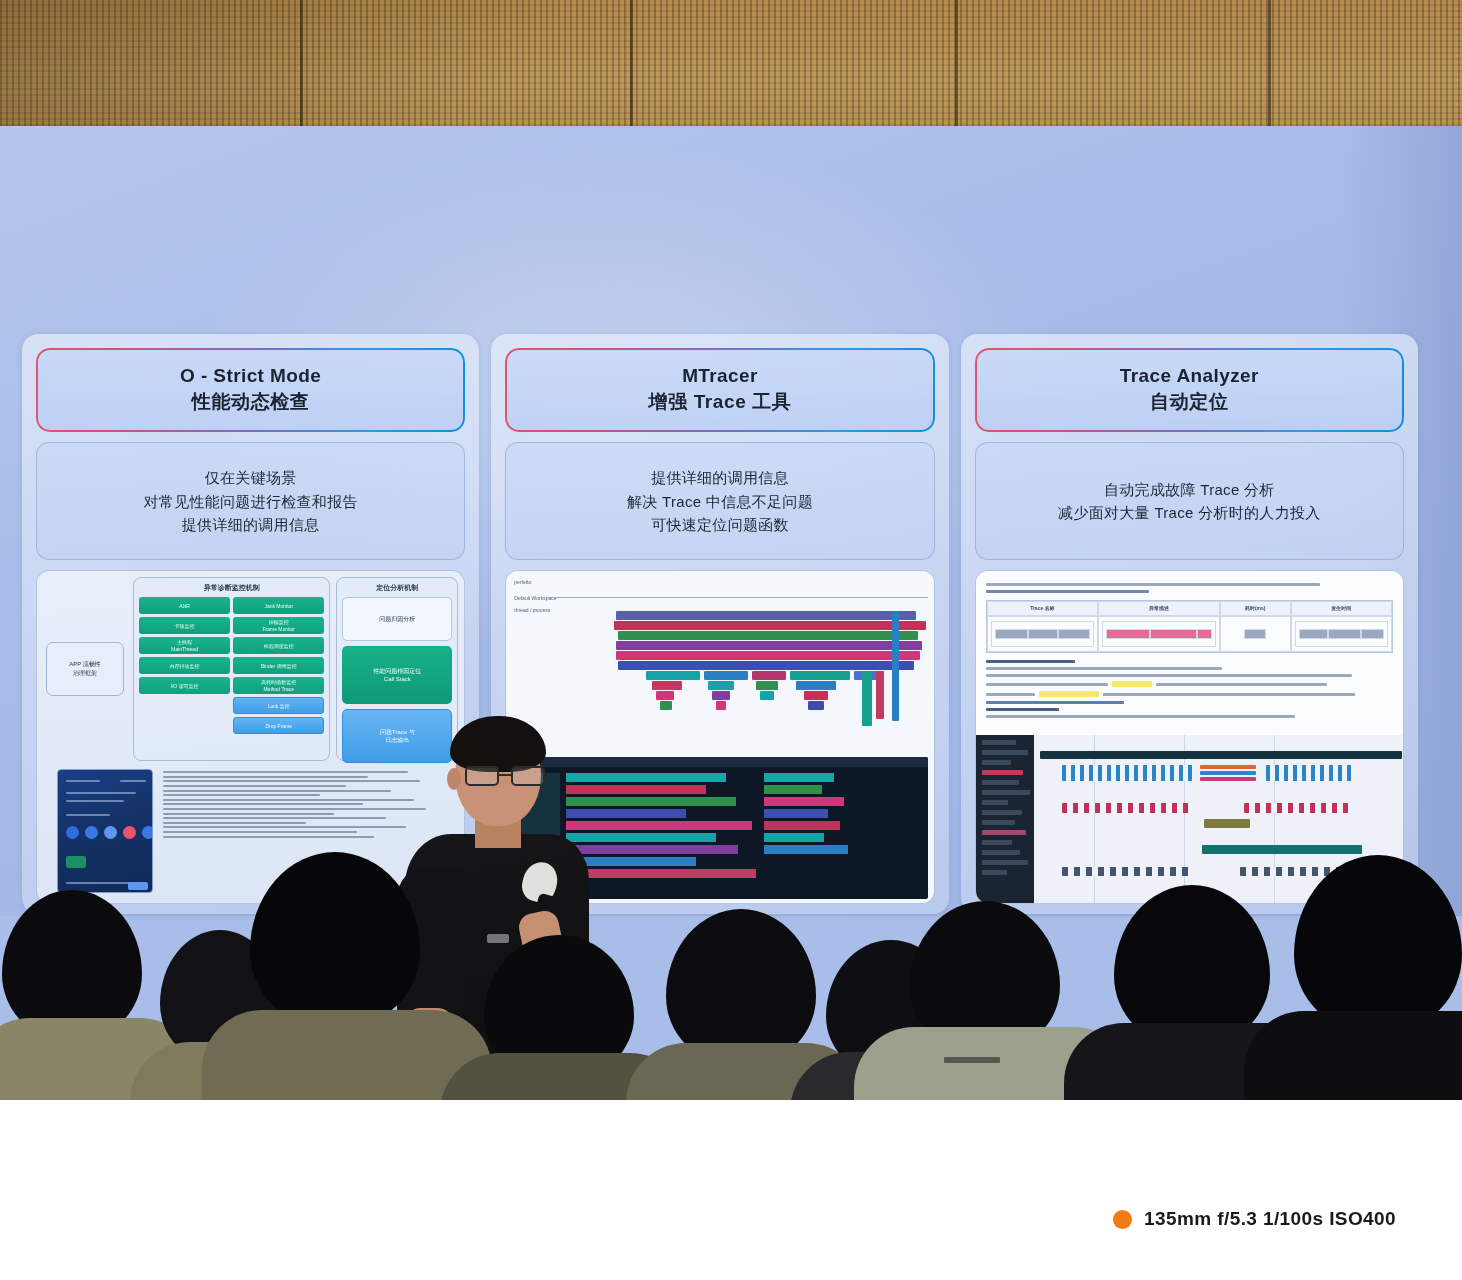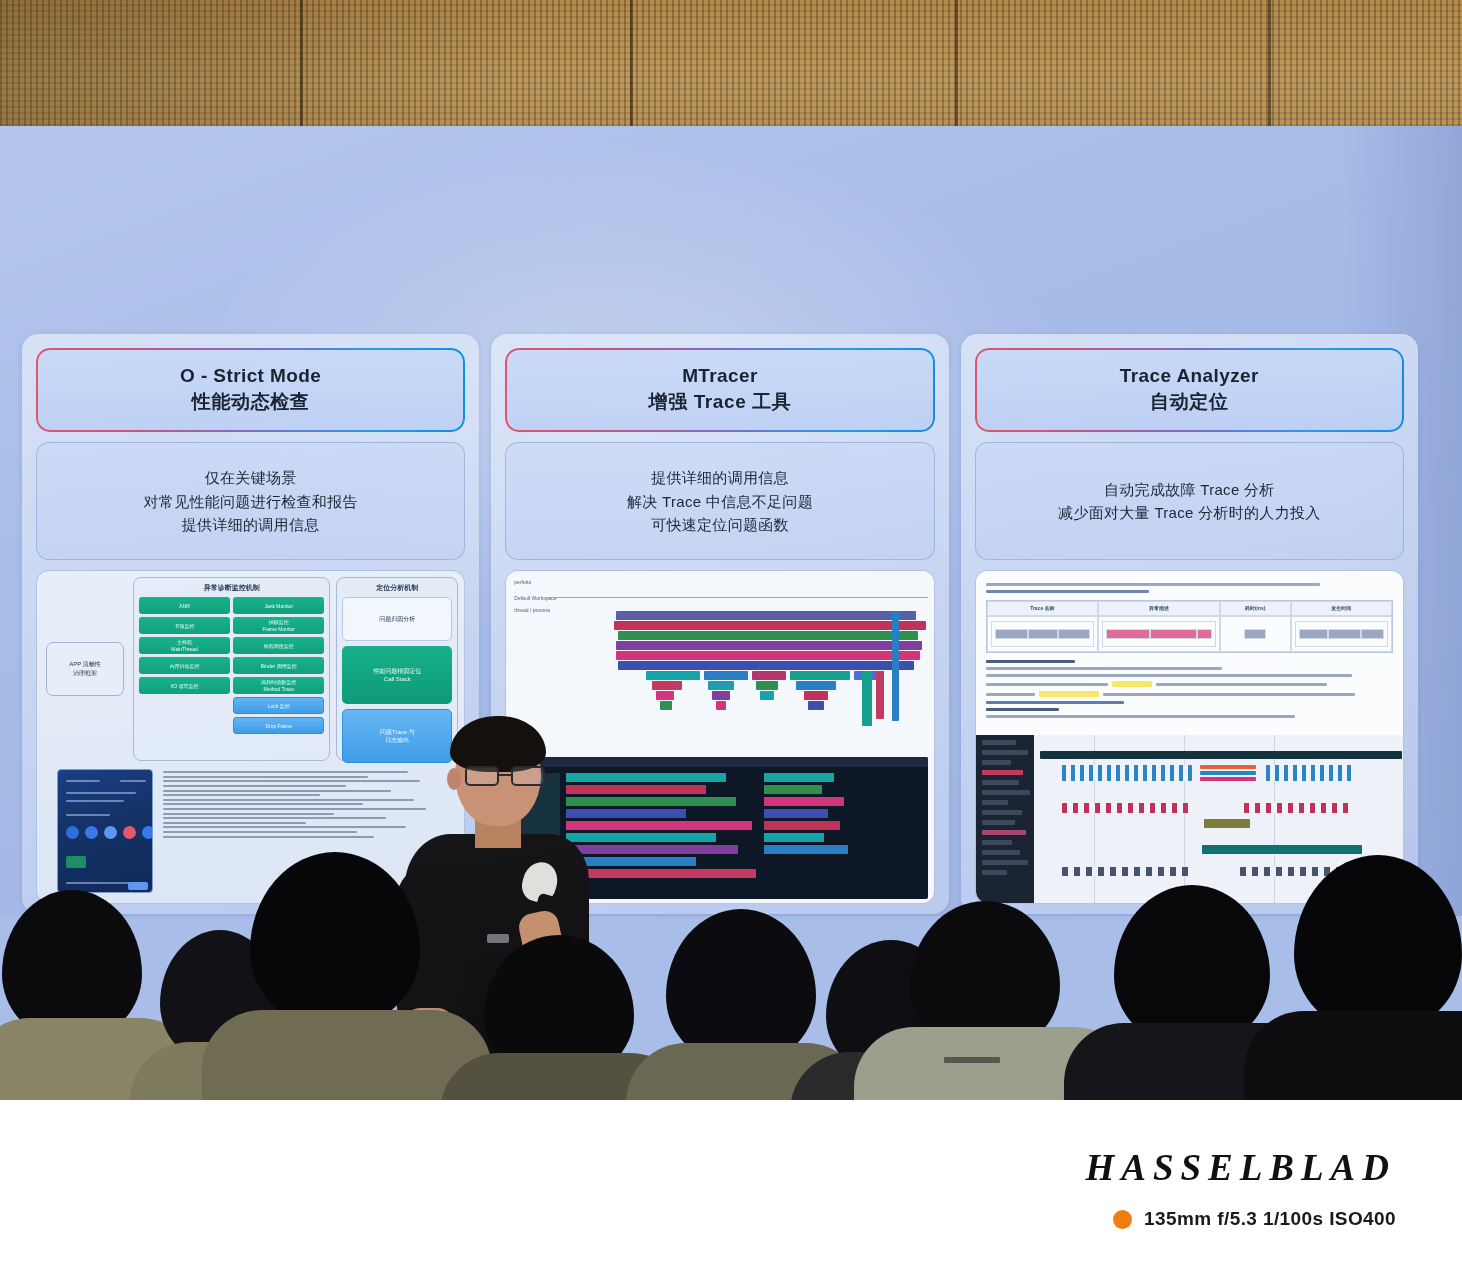--- a/index.html
+++ b/index.html
@@ -623,18 +623,17 @@
       <div class="shoulders" style="left:-16px; top:128px; width:262px; height:90px; background:#16161a;"></div>
     </div>
     <div class="person" style="left:1270px; width:230px; height:225px;">
       <div class="head" style="left:24px; top:-20px; width:168px; height:178px; background:#060608;"></div>
       <div class="shoulders" style="left:-26px; top:136px; width:290px; height:95px; background:#0e0e11;"></div>
     </div>
   </div>
 </div>
 
 <div id="footer">
-  <div class="f-brand">HASSELBLAD</div>
   <div class="f-exif-row">
     <div class="f-dot"></div>
     <div class="f-exif">135mm  f/5.3  1/100s  ISO400</div>
   </div>
 </div>
 
 </body></html>

